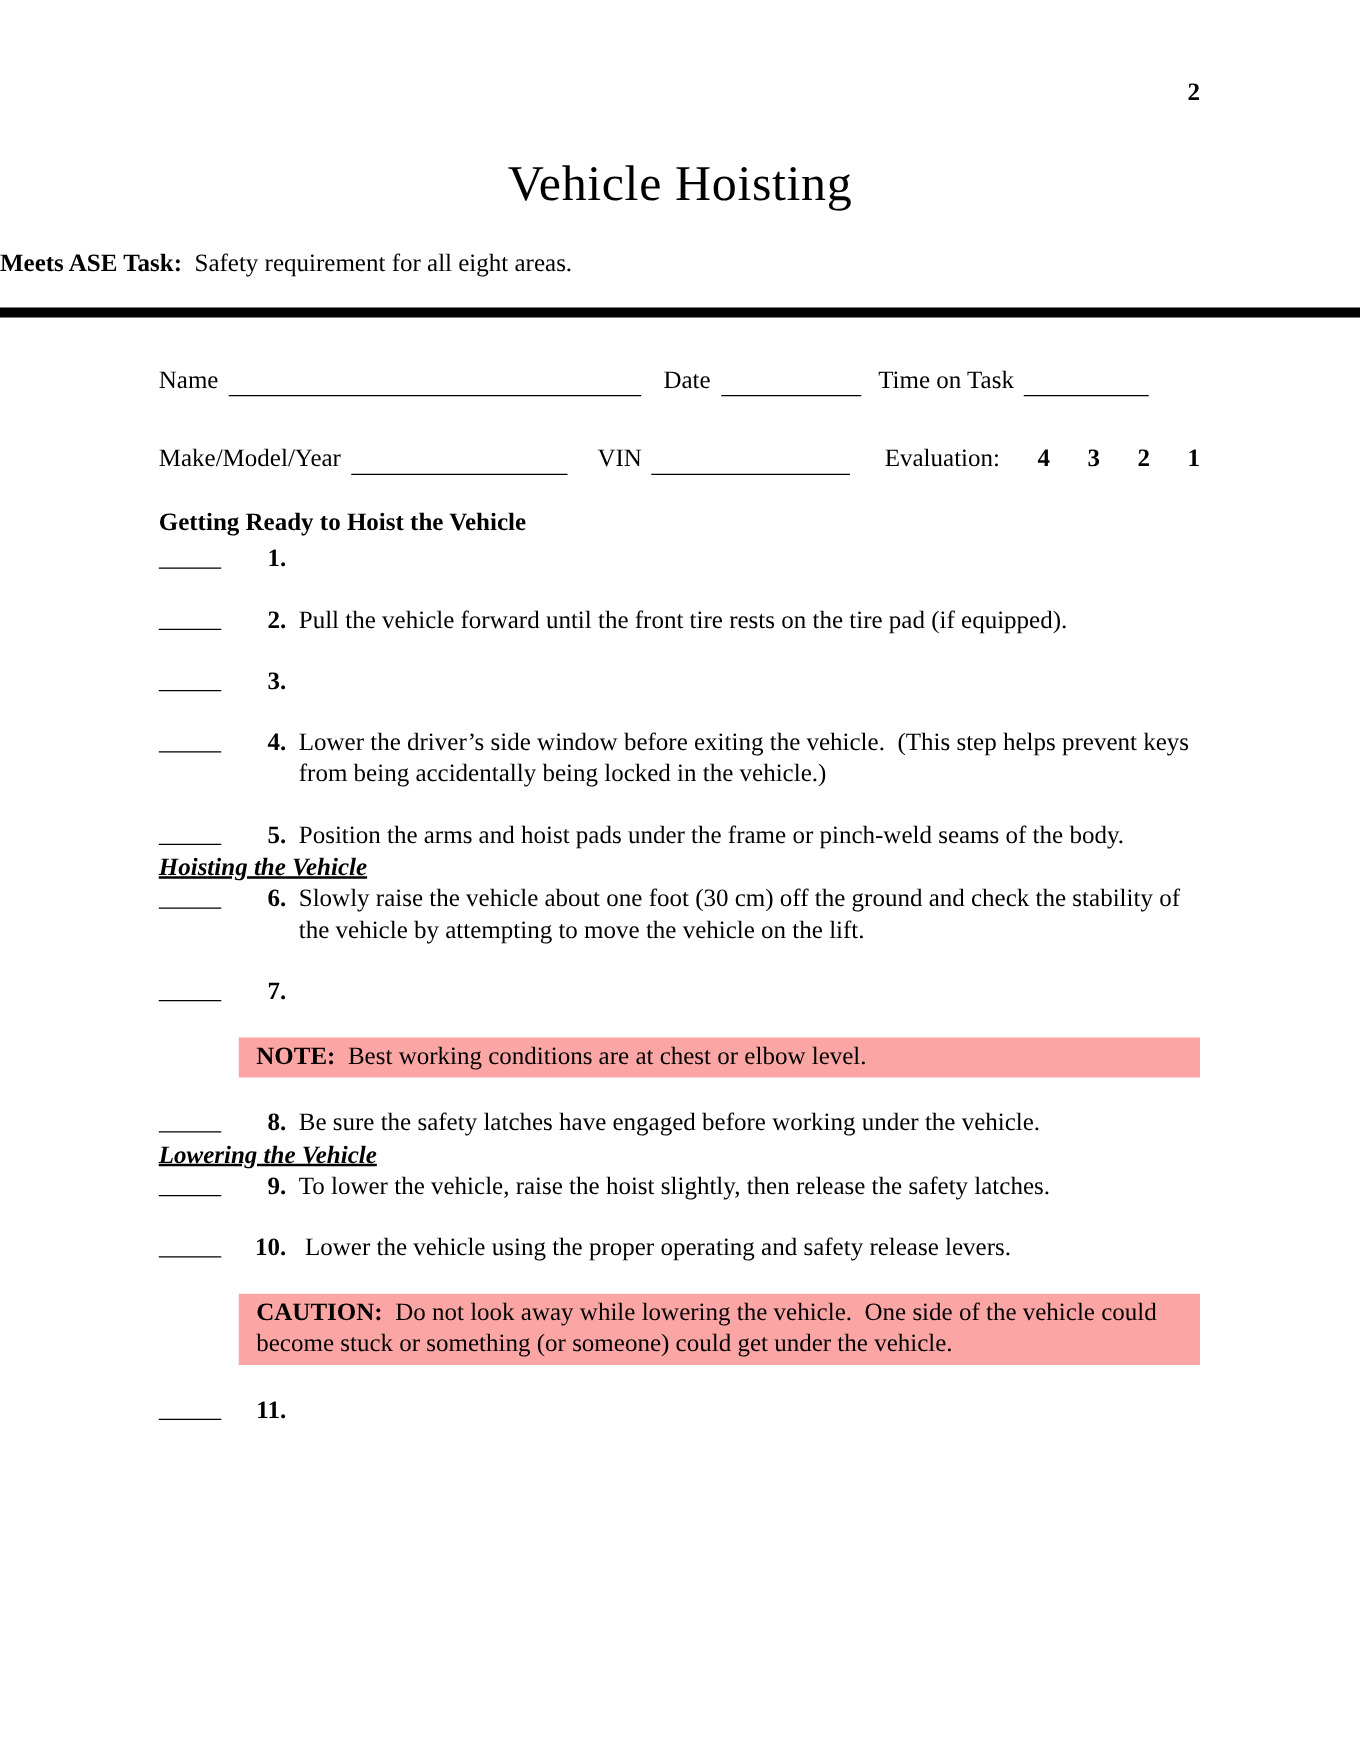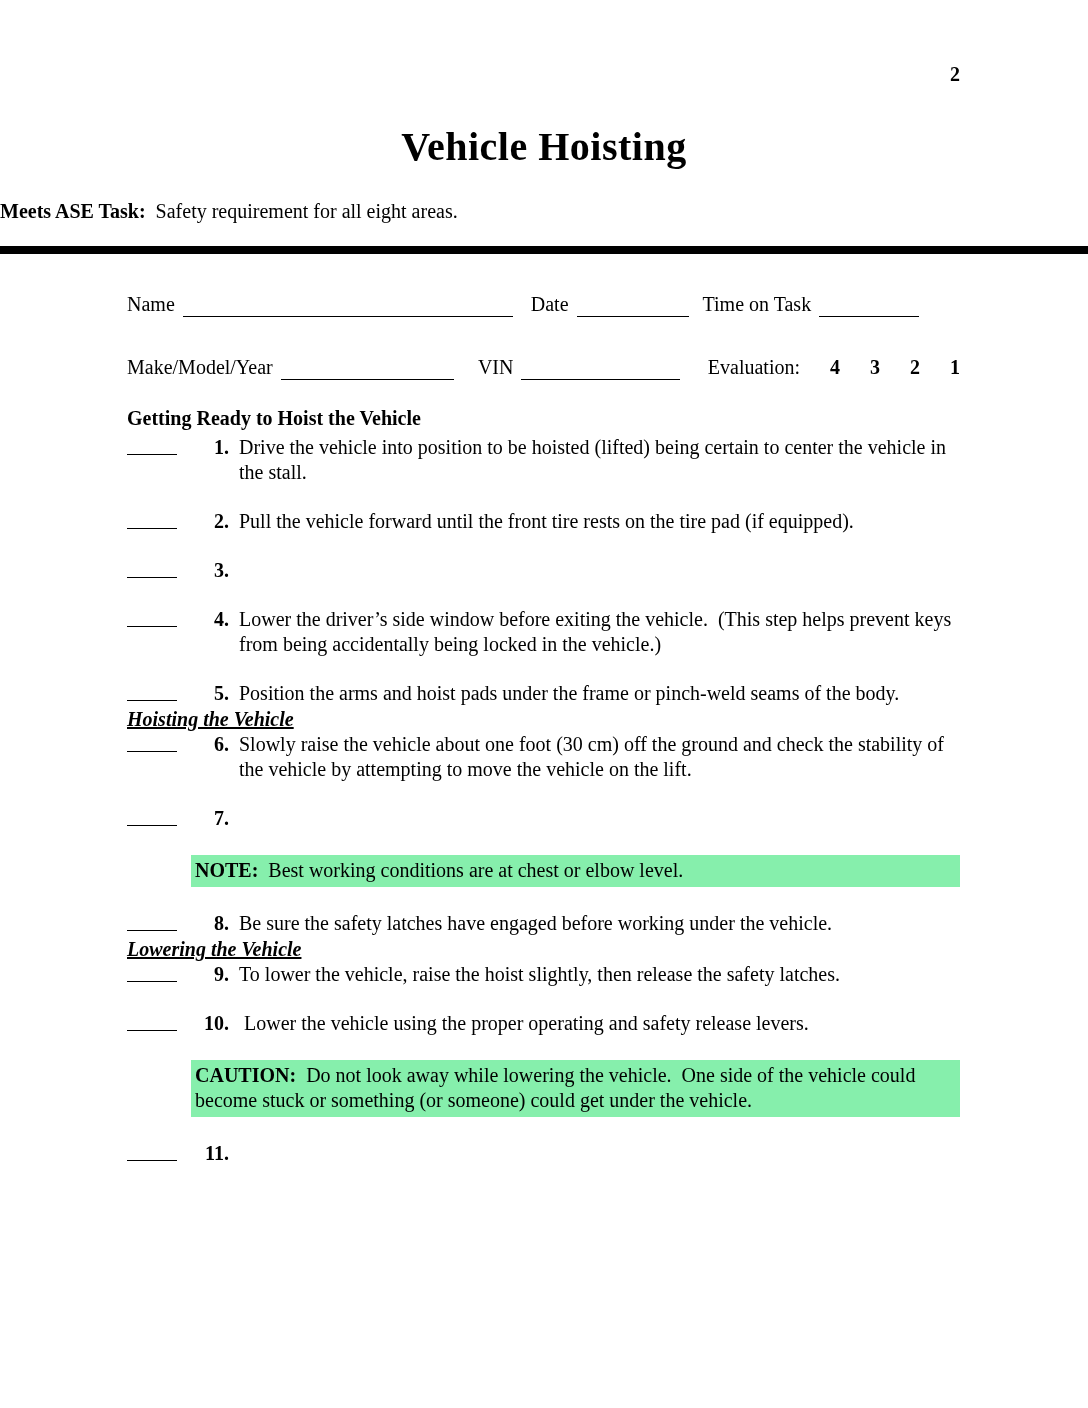--- a/index.html
+++ b/index.html
@@ -17,21 +17,21 @@
     position: relative;
   }
   .page-number {
     text-align: right;
     padding: 62px 128px 0 0;
     font-weight: bold;
     font-size: 20px;
   }
   .doc-title {
     text-align: center;
-    font-weight: bold;
+    font-weight: normal;
     font-size: 40px;
     line-height: 44px;
     margin-top: 38px;
     letter-spacing: 0.5px;
   }
   .meets-line {
     margin-top: 30px;
     font-size: 20px;
   }
   .meets-line .lbl { font-weight: bold; }
@@ -91,23 +91,23 @@
     padding-right: 2px;
   }
   .sub-heading {
     text-align: left;
     font-weight: bold;
     font-style: italic;
     text-decoration: underline;
     margin-top: 1px;
   }
   .note-box {
-    background: #86efac;
+    background: #fca5a5;
     margin: 24px 0 0 64px;
-    padding: 3px 10px 4px 4px;
+    padding: 3px 10px 4px 14px;
   }
   .note-label { font-weight: bold; }
   .note-text { white-space: pre-wrap; }
 </style>
 </head>
 <body>
 
 <div class="page">
 
   <div class="page-number">2</div>
@@ -139,21 +139,20 @@
       <span class="flabel">Evaluation:</span>
       <span class="eval-scale"><span class="eval-num">4</span><span class="eval-num">3</span><span class="eval-num">2</span><span class="eval-num">1</span></span>
     </div>
 
     <div class="section-heading">Getting Ready to Hoist the Vehicle</div>
 
     <div class="checklist">
         <div class="item">
           <span class="response-blank"></span>
           <span class="item-number">1.</span>
-          <span class="item-text">Drive the vehicle into position to be hoisted (lifted) being certain to center the vehicle in the stall.</span>
         </div>
         <div class="item">
           <span class="response-blank"></span>
           <span class="item-number">2.</span>
           <span class="item-text">Pull the vehicle forward until the front tire rests on the tire pad (if equipped).</span>
         </div>
         <div class="item">
           <span class="response-blank"></span>
           <span class="item-number">3.</span>
         </div>

